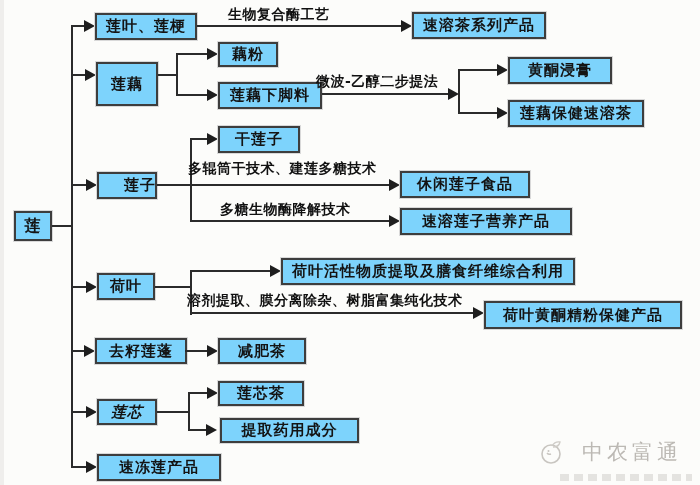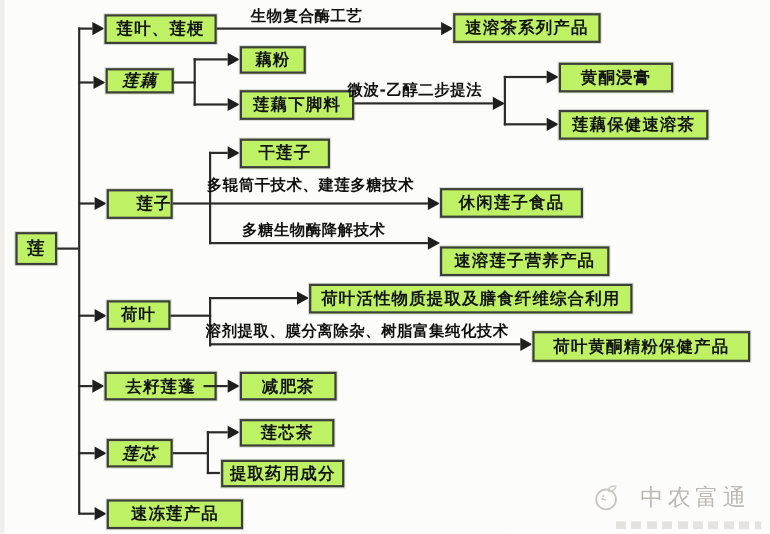--- a/index.html
+++ b/index.html
@@ -1,20 +1,20 @@
 <!DOCTYPE html>
 <html><head>
 <meta charset="utf-8">
 <style>
   html,body{margin:0;padding:0;background:#fff;}
   .stage{position:relative;width:700px;height:485px;background:#fcfcfa;overflow:hidden;
          font-family:"DejaVu Sans",sans-serif;color:#141414;}
   .edge-strip{position:absolute;left:0;top:0;width:4px;height:485px;background:#efeeec;}
   .box{position:absolute;box-sizing:border-box;display:flex;align-items:center;justify-content:center;
-       border:2px solid #3d3d3d;background:#bef264;font-weight:bold;font-size:15px;
+       border:2px solid #3d3d3d;background:#7dd3fc;font-weight:bold;font-size:15px;
        letter-spacing:1px;white-space:nowrap;box-shadow:0 0 0 1px #d9d9d9;}
   .hl{position:absolute;height:2px;background:#2b2b2b;}
   .vl{position:absolute;width:2px;background:#2b2b2b;}
   .ar{position:absolute;width:0;height:0;border-top:6px solid transparent;
       border-bottom:6px solid transparent;border-left:11px solid #1e1e1e;}
   .lbl{position:absolute;font-weight:bold;font-size:14px;letter-spacing:.5px;white-space:nowrap;color:#111;}
   .wm{position:absolute;left:538px;top:438px;display:flex;align-items:center;gap:16px;color:#bcb9b4;}
   .wm-text{font-size:21px;letter-spacing:4px;font-weight:normal;}
   .smudge{position:absolute;left:560px;top:474px;width:132px;height:7px;opacity:.45;filter:blur(.6px);
           background:repeating-linear-gradient(90deg,#c9c7c2 0 9px,transparent 9px 14px);}
@@ -32,21 +32,21 @@
   <div class="hl" style="left:71px;top:25px;width:13px;"></div>
   <div class="ar" style="left:84px;top:20px;"></div>
   <div class="box" style="left:95px;top:13px;width:102px;height:27px;">莲叶、莲梗</div>
   <div class="hl" style="left:197px;top:25px;width:204px;"></div>
   <div class="lbl" style="left:228px;top:6px;">生物复合酶工艺</div>
   <div class="ar" style="left:401px;top:20px;"></div>
   <div class="box" style="left:412px;top:12px;width:134px;height:27px;">速溶茶系列产品</div>
 
   <div class="hl" style="left:71px;top:74px;width:14px;"></div>
   <div class="ar" style="left:85px;top:69px;"></div>
-  <div class="box" style="left:96px;top:62px;width:62px;height:23px;font-style:italic;">莲藕</div>
+  <div class="box" style="left:96px;top:62px;width:62px;height:44px;">莲藕</div>
   <div class="hl" style="left:158px;top:74px;width:20px;"></div>
   <div class="vl" style="left:176px;top:53px;height:43px;"></div>
   <div class="hl" style="left:176px;top:53px;width:31px;"></div>
   <div class="ar" style="left:207px;top:48px;"></div>
   <div class="box" style="left:218px;top:42px;width:60px;height:25px;">藕粉</div>
   <div class="hl" style="left:176px;top:94px;width:31px;"></div>
   <div class="ar" style="left:207px;top:89px;"></div>
   <div class="box" style="left:218px;top:82px;width:104px;height:27px;">莲藕下脚料</div>
   <div class="hl" style="left:322px;top:93px;width:126px;"></div>
   <div class="lbl" style="left:316px;top:73px;">微波-乙醇二步提法</div>
@@ -66,53 +66,53 @@
   <div class="hl" style="left:190px;top:138px;width:17px;"></div>
   <div class="ar" style="left:207px;top:133px;"></div>
   <div class="box" style="left:218px;top:126px;width:82px;height:27px;">干莲子</div>
   <div class="hl" style="left:157px;top:184px;width:232px;"></div>
   <div class="lbl" style="left:188px;top:160px;">多辊筒干技术、建莲多糖技术</div>
   <div class="ar" style="left:389px;top:179px;"></div>
   <div class="box" style="left:400px;top:171px;width:130px;height:27px;">休闲莲子食品</div>
   <div class="hl" style="left:190px;top:220px;width:199px;"></div>
   <div class="lbl" style="left:220px;top:201px;">多糖生物酶降解技术</div>
   <div class="ar" style="left:389px;top:215px;"></div>
-  <div class="box" style="left:400px;top:208px;width:154px;height:27px;margin-top:16px;">速溶莲子营养产品</div>
+  <div class="box" style="left:400px;top:208px;width:172px;height:27px;">速溶莲子营养产品</div>
 
   <div class="hl" style="left:71px;top:286px;width:15px;"></div>
   <div class="ar" style="left:86px;top:281px;"></div>
   <div class="box" style="left:97px;top:273px;width:58px;height:27px;">荷叶</div>
   <div class="hl" style="left:155px;top:286px;width:37px;"></div>
   <div class="vl" style="left:190px;top:270px;height:45px;"></div>
   <div class="hl" style="left:190px;top:270px;width:80px;"></div>
   <div class="ar" style="left:270px;top:265px;"></div>
   <div class="box" style="left:281px;top:258px;width:294px;height:27px;">荷叶活性物质提取及膳食纤维综合利用</div>
   <div class="hl" style="left:190px;top:312px;width:283px;"></div>
   <div class="lbl" style="left:187px;top:292px;">溶剂提取、膜分离除杂、树脂富集纯化技术</div>
   <div class="ar" style="left:473px;top:307px;"></div>
   <div class="box" style="left:484px;top:301px;width:198px;height:28px;">荷叶黄酮精粉保健产品</div>
 
   <div class="hl" style="left:71px;top:350px;width:13px;"></div>
   <div class="ar" style="left:84px;top:345px;"></div>
-  <div class="box" style="left:95px;top:338px;width:102px;height:26px;">去籽莲蓬</div>
+  <div class="box" style="left:95px;top:338px;width:92px;height:26px;">去籽莲蓬</div>
   <div class="hl" style="left:185px;top:350px;width:22px;"></div>
   <div class="ar" style="left:207px;top:345px;"></div>
   <div class="box" style="left:218px;top:338px;width:88px;height:26px;">减肥茶</div>
 
   <div class="hl" style="left:71px;top:411px;width:15px;"></div>
   <div class="ar" style="left:86px;top:406px;"></div>
   <div class="box" style="left:97px;top:399px;width:60px;height:26px;font-style:italic;">莲芯</div>
   <div class="hl" style="left:157px;top:411px;width:33px;"></div>
   <div class="vl" style="left:188px;top:392px;height:39px;"></div>
   <div class="hl" style="left:188px;top:392px;width:19px;"></div>
   <div class="ar" style="left:207px;top:387px;"></div>
   <div class="box" style="left:218px;top:381px;width:86px;height:25px;">莲芯茶</div>
   <div class="hl" style="left:188px;top:429px;width:18px;"></div>
   <div class="ar" style="left:206px;top:424px;"></div>
-  <div class="box" style="left:201px;top:418px;width:112px;height:25px;">提取药用成分</div>
+  <div class="box" style="left:220px;top:418px;width:139px;height:25px;">提取药用成分</div>
 
   <div class="hl" style="left:71px;top:466px;width:15px;"></div>
   <div class="ar" style="left:86px;top:461px;"></div>
   <div class="box" style="left:97px;top:454px;width:124px;height:27px;">速冻莲产品</div>
 
   <div class="wm">
     <svg width="28" height="28" viewBox="0 0 28 28">
       <circle cx="13" cy="16" r="9" fill="none" stroke="#c8c5c0" stroke-width="1.6"></circle>
       <path d="M9 15 q1.5 2 4 1" fill="none" stroke="#c8c5c0" stroke-width="1.4"></path>
       <path d="M14 8 q3 -5 8 -4 q-1 5 -7 5" fill="none" stroke="#cfccc7" stroke-width="1.3"></path>

